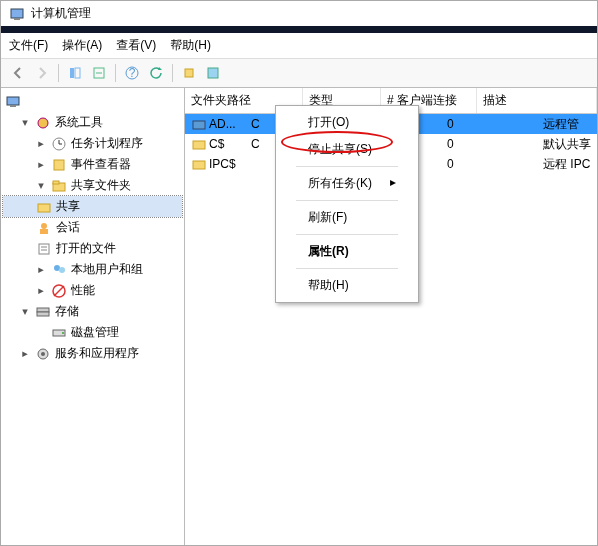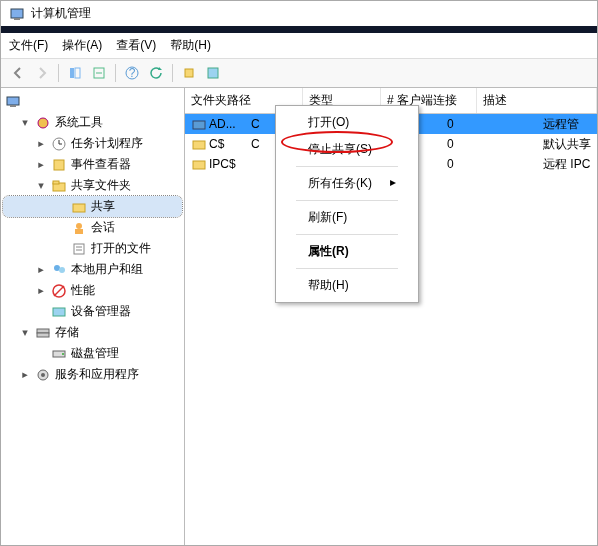--- a/index.html
+++ b/index.html
@@ -13,21 +13,21 @@
 .toolbar .tbtn { width: 22px; height: 22px; display: flex; align-items: center; justify-content: center; border: 1px solid transparent; }
 .toolbar .sep { width: 1px; height: 18px; background: #ccc; margin: 0 3px; }
 .content { display: flex; flex: 1; overflow: hidden; }
 .tree { width: 186px; border-right: 1px solid #bbb; padding: 4px 2px; overflow: auto; }
 .tree-node { display: flex; align-items: center; padding: 2px 2px; cursor: default; gap: 4px; white-space: nowrap; }
 .tree-node .tw { width: 12px; text-align: center; color: #555; font-size: 11px; }
 .tree-node .ic { width: 16px; height: 16px; display: flex; align-items: center; justify-content: center; }
 .indent-0 { padding-left: 2px; }
 .indent-1 { padding-left: 16px; }
 .indent-2 { padding-left: 32px; }
-.indent-3 { padding-left: 68px; border-radius: 6px; }
+.indent-3 { padding-left: 33px; }
 .selected { background: #d5e5f7; outline: 1px dotted #888; }
 .listpane { flex: 1; position: relative; display: flex; flex-direction: column; }
 .listhdr { display: flex; border-bottom: 1px solid #ccc; background: #fff; }
 .listhdr .col { padding: 4px 6px; border-right: 1px solid #e5e5e5; }
 .col-name { width: 60px; }
 .col-path { width: 118px; }
 .col-type { width: 78px; }
 .col-clients { width: 96px; }
 .col-desc { flex: 1; }
 .rows { flex: 1; }
@@ -214,29 +214,20 @@
         <span class="tw">▸</span>
         <span class="ic">
             <svg width="16" height="16">
               <circle cx="8" cy="8" r="6" fill="none" stroke="#d33" stroke-width="1.5"></circle>
               <line x1="3" y1="13" x2="13" y2="3" stroke="#d33" stroke-width="1.5"></line>
             </svg>
           </span>
         <span>性能</span>
       </div>
 
-      <div class="tree-node indent-2">
-        <span class="tw"></span>
-        <span class="ic">
-            <svg width="16" height="16">
-              <rect x="2" y="4" width="12" height="8" fill="#9cd3f0" stroke="#4a8"></rect>
-            </svg>
-          </span>
-        <span>设备管理器</span>
-      </div>
 
       <div class="tree-node indent-1">
         <span class="tw">▾</span>
         <span class="ic">
             <svg width="16" height="16">
               <rect x="2" y="4" width="12" height="4" fill="#ccc" stroke="#666"></rect>
               <rect x="2" y="8" width="12" height="4" fill="#ccc" stroke="#666"></rect>
             </svg>
           </span>
         <span>存储</span>

